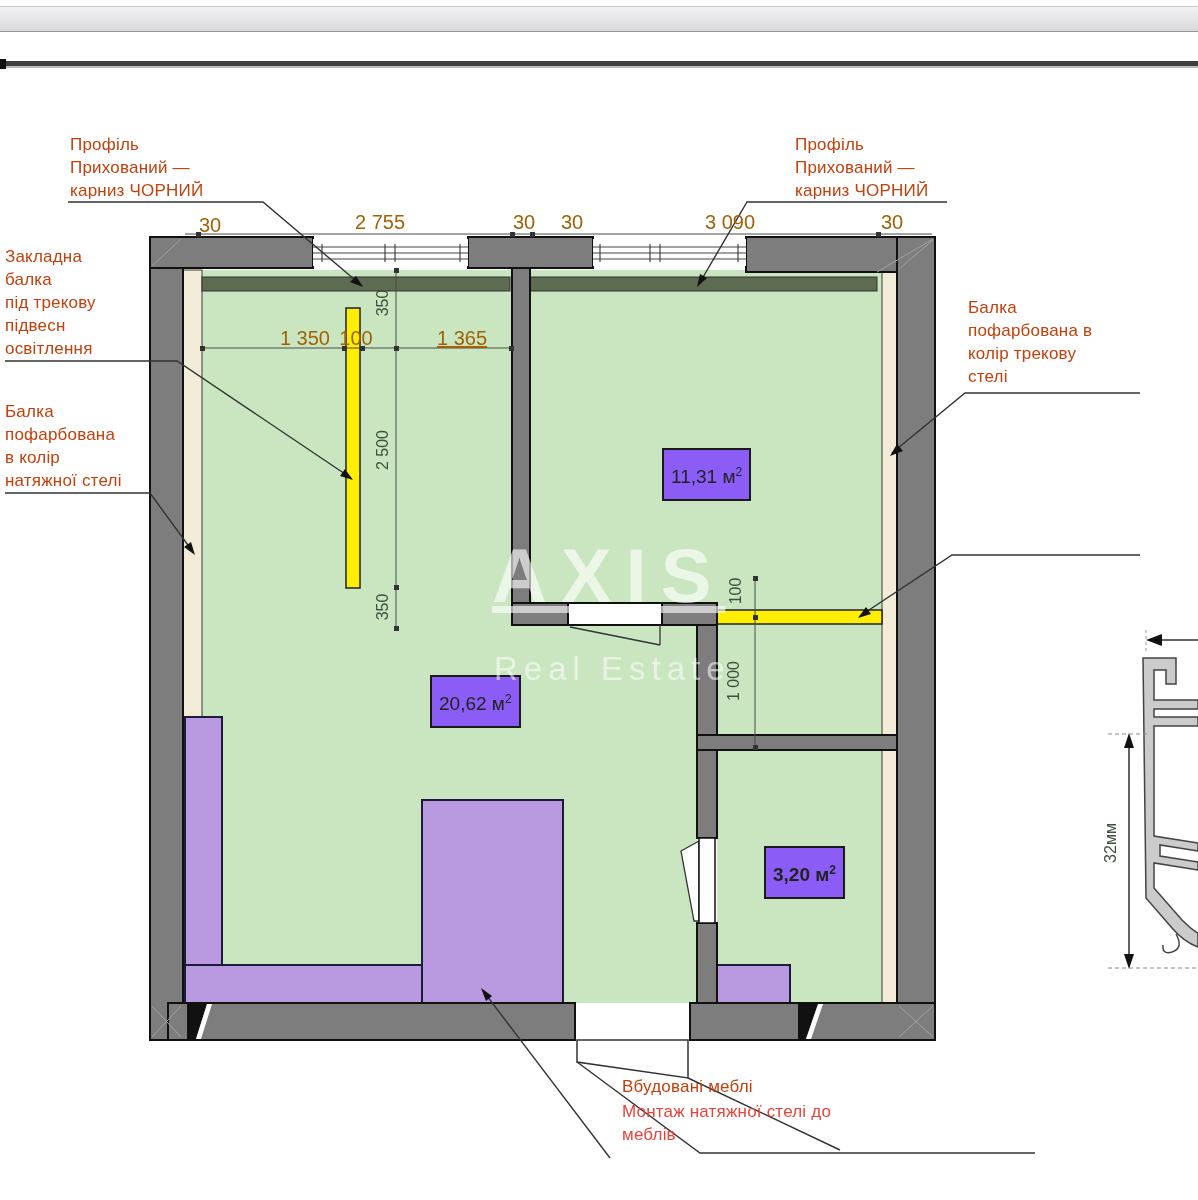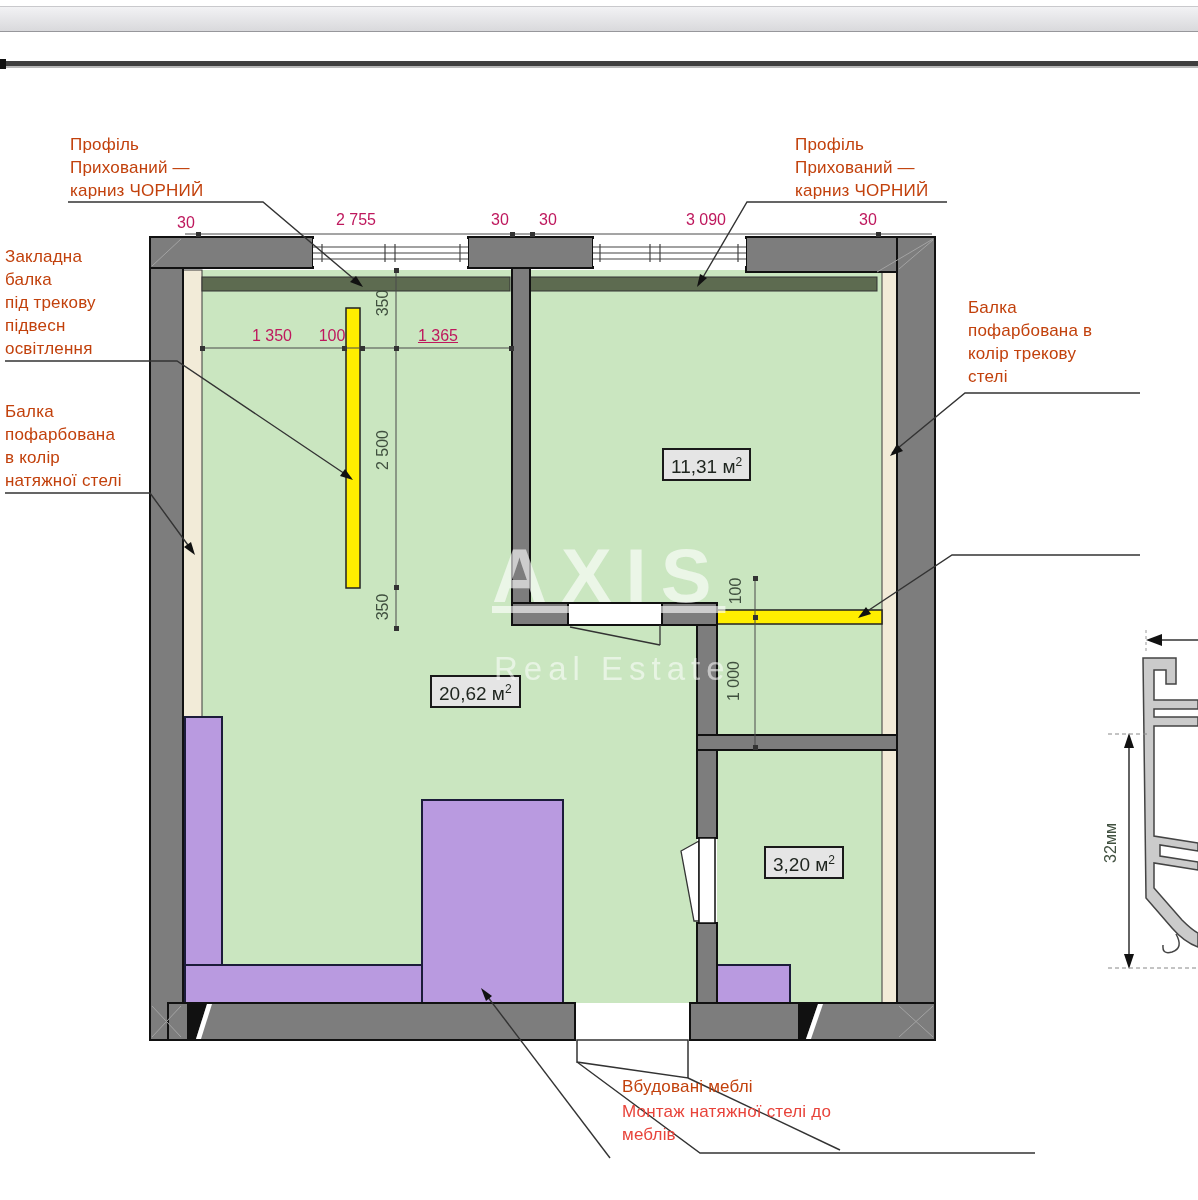--- a/index.html
+++ b/index.html
@@ -12,26 +12,26 @@
     border-top:1px solid #c9c9cc;border-bottom:1px solid #97979b;}
   #toprule{left:0;top:61px;width:1198px;height:5px;background:#3f3f3f;}
   #toprule2{left:0;top:66px;width:1198px;height:2px;background:#b9b9b9;}
   #topnub{left:0;top:59px;width:6px;height:10px;background:#111;}
   
   .ann{position:absolute;color:#c2410c;font-size:17px;line-height:23px;white-space:nowrap;letter-spacing:.2px;}
   .ann div{height:23px;}
   .red{color:#e8433a;}
   .caption{position:absolute;color:#111;font-size:21px;line-height:30px;white-space:nowrap;letter-spacing:.3px;}
   
-  .dim{position:absolute;color:#be185d;font-size:16px;text-align:center;white-space:nowrap;}
+  .dim{position:absolute;color:#a16207;font-size:20px;text-align:center;white-space:nowrap;margin-left:24px;}
   .dimv{position:absolute;color:#40503f;font-size:16px;width:70px;height:18px;line-height:18px;
         text-align:center;transform:rotate(-90deg);white-space:nowrap;}
   
-  .area{position:absolute;background:#e5e5e5;border:2px solid #1a1a1a;color:#1e241e;
-        font-size:19px;line-height:21px;padding:2px 7px;white-space:nowrap;}
+  .area{position:absolute;background:#8b5cf6;border:2px solid #1a1a1a;color:#1e241e;
+        font-size:19px;line-height:26px;padding:9px 7px;white-space:nowrap;}
   .area sup{font-size:12px;}
   
   #wm1{position:absolute;left:492px;top:532px;font-size:76px;font-weight:bold;
        letter-spacing:14px;color:rgba(255,255,255,.62);text-decoration:underline;}
   #wm2{position:absolute;left:494px;top:620px;font-size:33px;letter-spacing:6px;
        color:rgba(255,255,255,.55);margin-top:30px;}
   svg{position:absolute;left:0;top:0;}
 </style>
 </head>
 <body>
@@ -245,31 +245,31 @@
   </div>
 
 
   <div class="dim" style="left:172px;top:214px;width:28px;">30</div>
   <div class="dim" style="left:322px;top:211px;width:68px;">2 755</div>
   <div class="dim" style="left:486px;top:211px;width:28px;">30</div>
   <div class="dim" style="left:534px;top:211px;width:28px;">30</div>
   <div class="dim" style="left:672px;top:211px;width:68px;">3 090</div>
   <div class="dim" style="left:854px;top:211px;width:28px;">30</div>
 
-  <div class="dim" style="left:238px;top:327px;width:68px;">1 350</div>
+  <div class="dim" style="left:238px;top:327px;width:68px;text-align:right;">1 350</div>
   <div class="dim" style="left:310px;top:327px;width:44px;">100</div>
   <div class="dim" style="left:404px;top:327px;width:68px;text-decoration:underline;">1 365</div>
 
   <div class="dimv" style="left:348px;top:294px;">350</div>
   <div class="dimv" style="left:348px;top:441px;">2 500</div>
   <div class="dimv" style="left:348px;top:598px;">350</div>
   <div class="dimv" style="left:701px;top:582px;">100</div>
   <div class="dimv" style="left:699px;top:672px;">1 000</div>
   <div class="dimv" style="left:1076px;top:834px;">32мм</div>
 
   <div class="area" style="left:430px;top:675px;"><span>20,62 м</span><sup>2</sup></div>
   <div class="area" style="left:662px;top:448px;"><span>11,31 м</span><sup>2</sup></div>
-  <div class="area" style="left:764px;top:846px;"><span>3,20 м</span><sup>2</sup></div>
+  <div class="area" style="left:764px;top:846px;font-weight:bold;"><span>3,20 м</span><sup>2</sup></div>
 
   <div id="wm1">AXIS</div>
   <div id="wm2">Real Estate</div>
 
 </div>
 
 </body></html>

